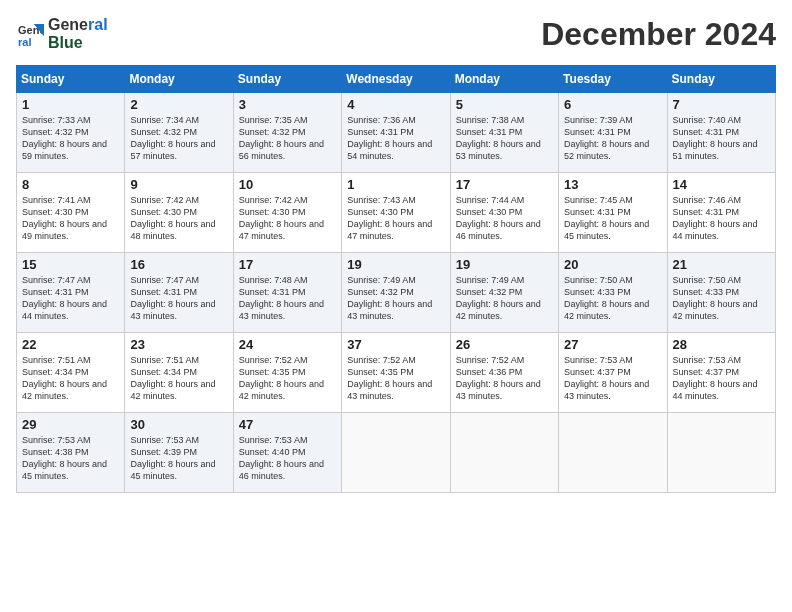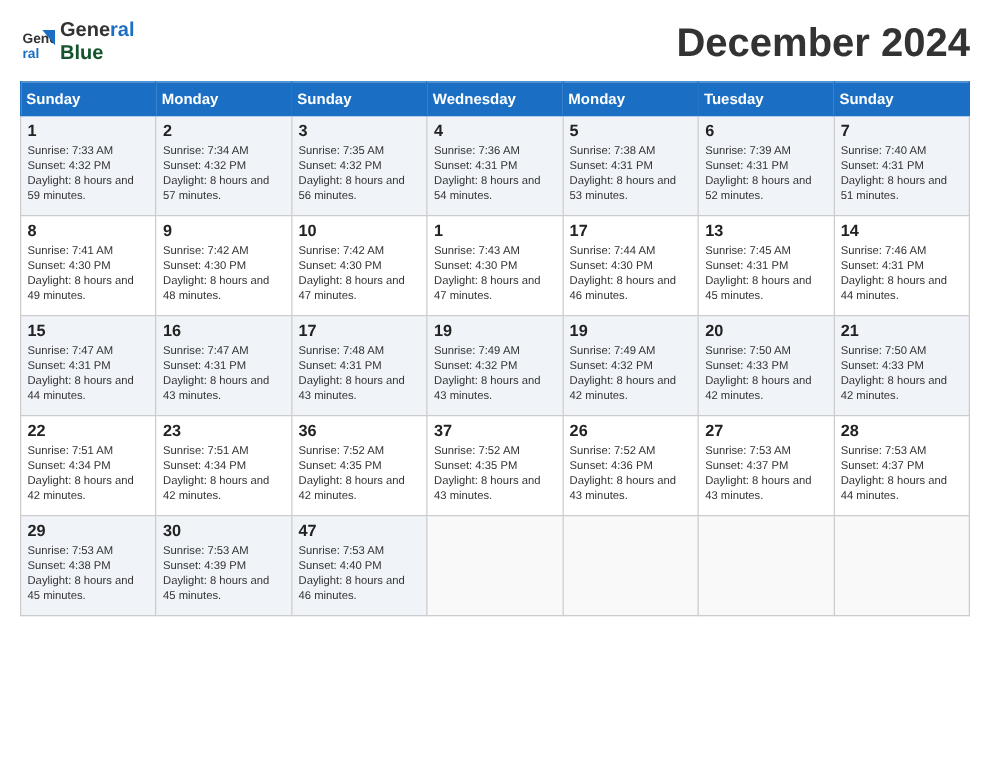--- a/index.html
+++ b/index.html
@@ -210,21 +210,21 @@
       <tr>
         <td>
           <span class="day-num">22</span>
           <div class="cell-content">Sunrise: 7:51 AM<br>Sunset: 4:34 PM<br>Daylight: 8 hours and 42 minutes.</div>
         </td>
         <td>
           <span class="day-num">23</span>
           <div class="cell-content">Sunrise: 7:51 AM<br>Sunset: 4:34 PM<br>Daylight: 8 hours and 42 minutes.</div>
         </td>
         <td>
-          <span class="day-num">36</span>
+          <span class="day-num">24</span>
           <div class="cell-content">Sunrise: 7:52 AM<br>Sunset: 4:35 PM<br>Daylight: 8 hours and 42 minutes.</div>
         </td>
         <td>
           <span class="day-num">37</span>
           <div class="cell-content">Sunrise: 7:52 AM<br>Sunset: 4:35 PM<br>Daylight: 8 hours and 43 minutes.</div>
         </td>
         <td>
           <span class="day-num">26</span>
           <div class="cell-content">Sunrise: 7:52 AM<br>Sunset: 4:36 PM<br>Daylight: 8 hours and 43 minutes.</div>
         </td>

